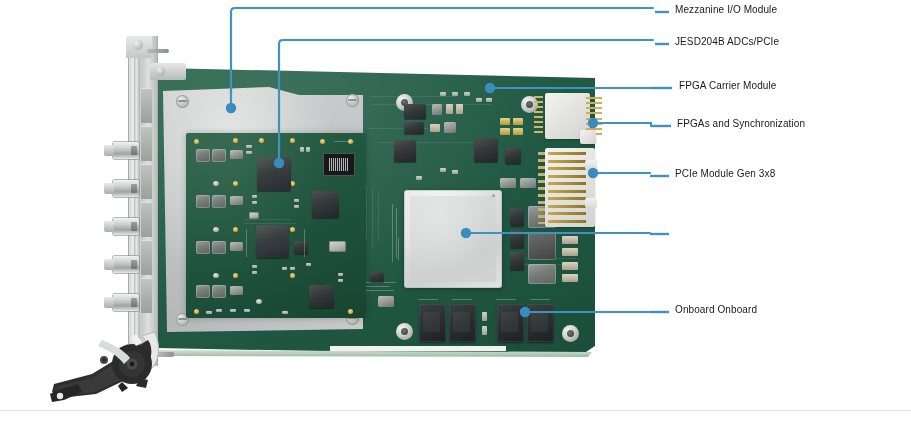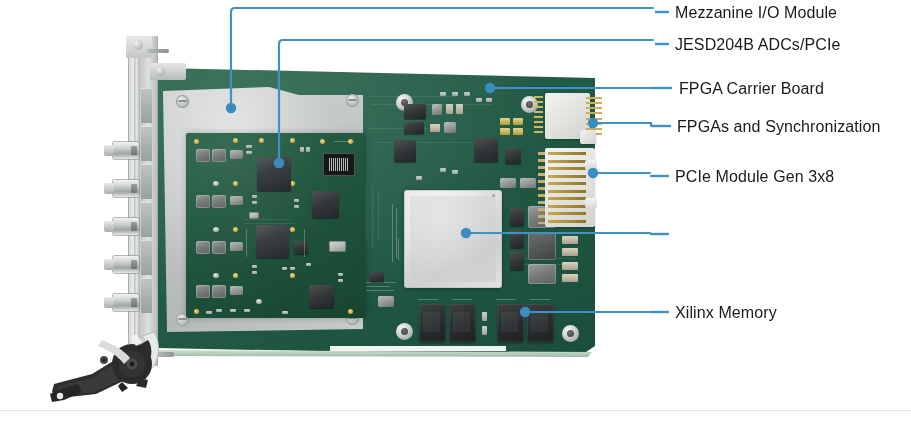--- a/index.html
+++ b/index.html
@@ -20,21 +20,21 @@
   .footer-rule{
     position:absolute;
     left:0; width:911px;
     height:1px;
     background:#e2e2e2;
   }
 
   
   .callout-label{
     position:absolute;
-    font-size:16px;
+    font-size:10px;
     color:#1a1a1a;
     white-space:nowrap;
     letter-spacing:.1px;
     line-height:1;
   }
 
   
   #leaders{
     position:absolute;
     left:0; top:0;
@@ -561,24 +561,24 @@
 
     <g fill="none" stroke="#3f93c4" stroke-width="2.2" stroke-linecap="round">
       <line x1="651" y1="123" x2="651" y2="126"></line>
     </g>
   </svg>
 
   <div class="callout-label" style="left:675px;top:5px;">Mezzanine I/O Module</div>
 
   <div class="callout-label" style="left:675px;top:37px;">JESD204B ADCs/PCIe</div>
 
-  <div class="callout-label" style="left:679px;top:81px;">FPGA Carrier Board</div>
+  <div class="callout-label" style="left:679px;top:81px;">FPGA Carrier Module</div>
 
   <div class="callout-label" style="left:677px;top:119px;">FPGAs and Synchronization</div>
 
   <div class="callout-label" style="left:675px;top:169px;">PCIe Module Gen 3x8</div>
 
 
-  <div class="callout-label" style="left:675px;top:305px;">Xilinx Memory</div>
+  <div class="callout-label" style="left:675px;top:305px;">Onboard Onboard</div>
 
   <div class="footer-rule" style="top:410px;"></div>
 
 </div>
 
 </body></html>

